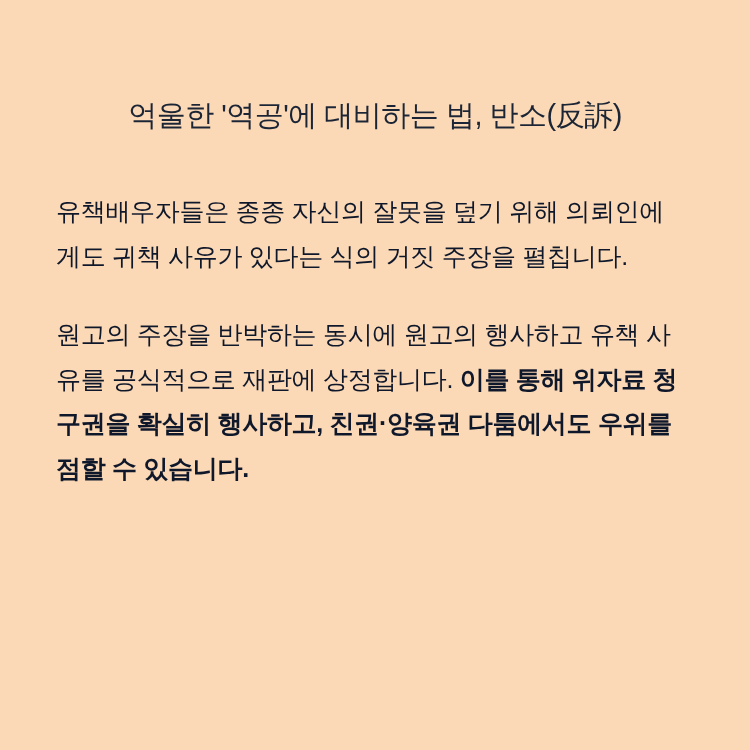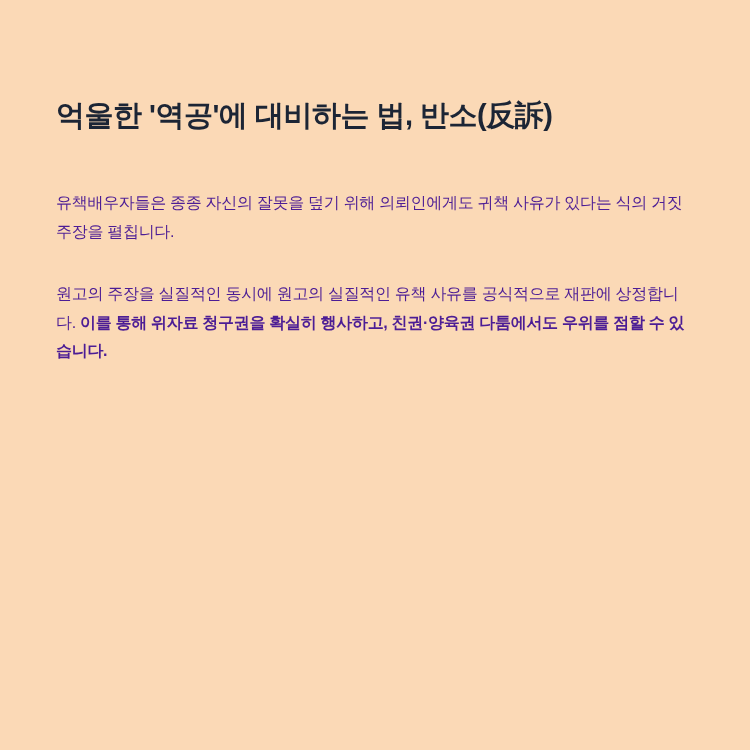--- a/index.html
+++ b/index.html
@@ -16,43 +16,44 @@
   .card {
     width: 750px;
     height: 750px;
     box-sizing: border-box;
     padding: 96px 56px 40px 56px;
     background: #fbd9b6;
     position: relative;
   }
   .title {
     font-size: 29px;
-    font-weight: bold;
+    font-weight: normal;
     color: #1c2535;
     letter-spacing: -0.5px;
     line-height: 1.35;
     margin: 0 0 54px 0;
+    text-align: center;
   }
   .para {
-    font-size: 16px;
-    color: #4c1d95;
+    font-size: 25px;
+    color: #0f172a;
     line-height: 1.78;
     letter-spacing: -0.3px;
     margin: 0 0 34px 0;
     max-width: 632px;
   }
   .para:last-child {
     margin-bottom: 0;
   }
   .para .bold {
     font-weight: bold;
   }
 </style>
 </head>
 <body style="background: rgb(251, 217, 182);">
 
 <div class="card" style="background: rgb(251, 217, 182); color: rgb(28, 37, 53);">
   <h1 class="title">억울한 '역공'에 대비하는 법, 반소(反訴)</h1>
   <div class="body">
     <p class="para"><span>유책배우자들은 종종 자신의 잘못을 덮기 위해 의뢰인에게도 귀책 사유가 있다는 식의 거짓 주장을 펼칩니다.</span></p>
-    <p class="para"><span>원고의 주장을 실질적인 동시에 원고의 실질적인 유책 사유를 공식적으로 재판에 상정합니다. </span><span class="bold">이를 통해 위자료 청구권을 확실히 행사하고, 친권·양육권 다툼에서도 우위를 점할 수 있습니다.</span></p>
+    <p class="para"><span>원고의 주장을 반박하는 동시에 원고의 행사하고 유책 사유를 공식적으로 재판에 상정합니다. </span><span class="bold">이를 통해 위자료 청구권을 확실히 행사하고, 친권·양육권 다툼에서도 우위를 점할 수 있습니다.</span></p>
   </div>
 </div>
 
 </body></html>

